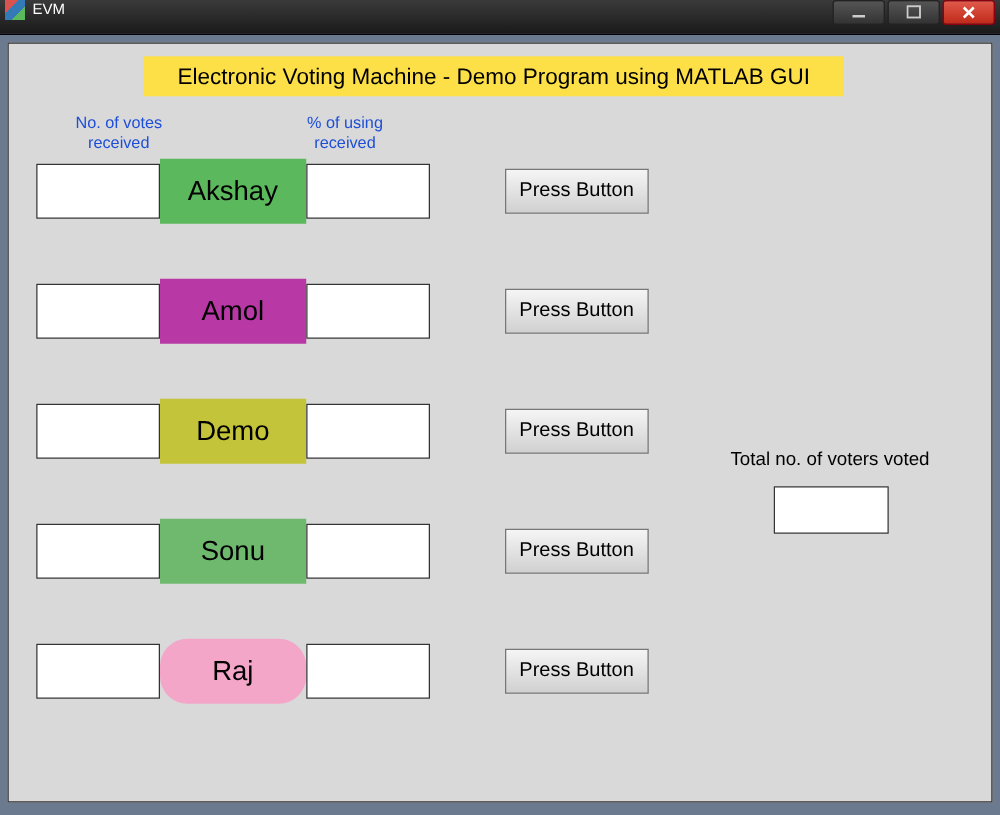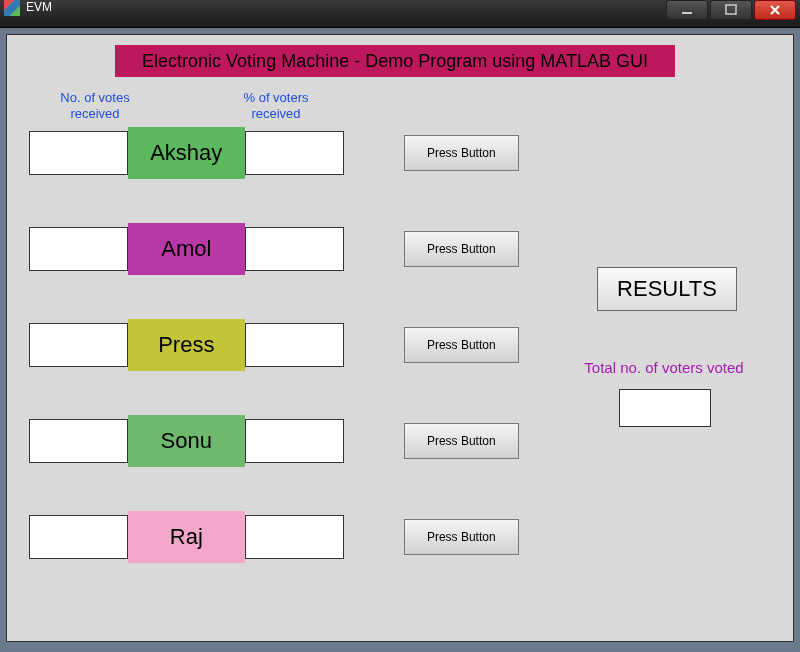--- a/index.html
+++ b/index.html
@@ -53,21 +53,21 @@
       margin: 6px 6px 10px 6px;
       background: #d9d9d9;
       border: 1px solid #333;
       position: relative;
     }
     
     .header-banner {
       position: absolute;
       top: 10px; left: 108px;
       width: 560px; height: 32px;
-      background: #be185d;
+      background: #fde047;
       display: flex; align-items: center; justify-content: center;
       font-size: 18px; font-weight: normal;
       color: #000;
     }
     
     .col-label {
       position: absolute;
       font-size: 13px;
       text-align: center;
       line-height: 1.2;
@@ -102,29 +102,29 @@
       width: 118px;
       height: 52px;
       display: flex; align-items: center; justify-content: center;
       font-size: 22px;
       color: #000;
     }
     .c0 { background: #5cb85c; }
     .c1 { background: #b838a6; }
     .c2 { background: #c4c43a; }
     .c3 { background: #6fb96f; }
-    .c4 { background: #f3a6c8; }
+    .c4 { background: #f3a6c8; border-radius: 22px; }
     
     .press-btn {
       margin-left: 60px;
       width: 116px;
       height: 36px;
       background: linear-gradient(to bottom, #f5f5f5, #d0d0d0);
       border: 1px solid #777;
-      font-size: 12px;
+      font-size: 16px;
       display: flex; align-items: center; justify-content: center;
       cursor: pointer;
     }
     
     .results-btn {
       position: absolute;
       top: 232px; left: 590px;
       width: 140px; height: 44px;
       background: linear-gradient(to bottom, #fafafa, #dcdcdc);
       border: 1px solid #666;
@@ -132,21 +132,21 @@
       display: flex; align-items: center; justify-content: center;
       cursor: pointer;
     }
     
     .total-label {
       position: absolute;
       top: 324px; left: 552px;
       width: 210px;
       font-size: 15px;
       text-align: center;
-      color: #a21caf;
+      color: #000000;
     }
     
     .total-box {
       position: absolute;
       top: 354px; left: 612px;
       width: 92px; height: 38px;
       background: #fff;
       border: 1px solid #333;
     }
   </style>
@@ -174,56 +174,55 @@
           <path d="M2 2 L10 10 M10 2 L2 10" stroke="currentColor" stroke-width="2" fill="none"></path>
         </svg>
     </div>
   </div>
 
   <div class="gui-area">
 
     <div class="header-banner">Electronic Voting Machine - Demo Program using MATLAB GUI</div>
 
     <div class="col-label votes">No. of votes received</div>
-    <div class="col-label percent">% of voters received</div>
+    <div class="col-label percent">% of using received</div>
 
     <div class="candidate-row row-0">
       <div class="vote-box"></div>
       <div class="name-box c0">Akshay</div>
       <div class="pct-box"></div>
       <div class="press-btn">Press Button</div>
     </div>
 
     <div class="candidate-row row-1">
       <div class="vote-box"></div>
       <div class="name-box c1">Amol</div>
       <div class="pct-box"></div>
       <div class="press-btn">Press Button</div>
     </div>
 
     <div class="candidate-row row-2">
       <div class="vote-box"></div>
-      <div class="name-box c2">Press</div>
+      <div class="name-box c2">Demo</div>
       <div class="pct-box"></div>
       <div class="press-btn">Press Button</div>
     </div>
 
     <div class="candidate-row row-3">
       <div class="vote-box"></div>
       <div class="name-box c3">Sonu</div>
       <div class="pct-box"></div>
       <div class="press-btn">Press Button</div>
     </div>
 
     <div class="candidate-row row-4">
       <div class="vote-box"></div>
       <div class="name-box c4">Raj</div>
       <div class="pct-box"></div>
       <div class="press-btn">Press Button</div>
     </div>
 
-    <div class="results-btn">RESULTS</div>
 
     <div class="total-label">Total no. of voters voted</div>
     <div class="total-box"></div>
 
   </div>
 </div>
 
 </body></html>

